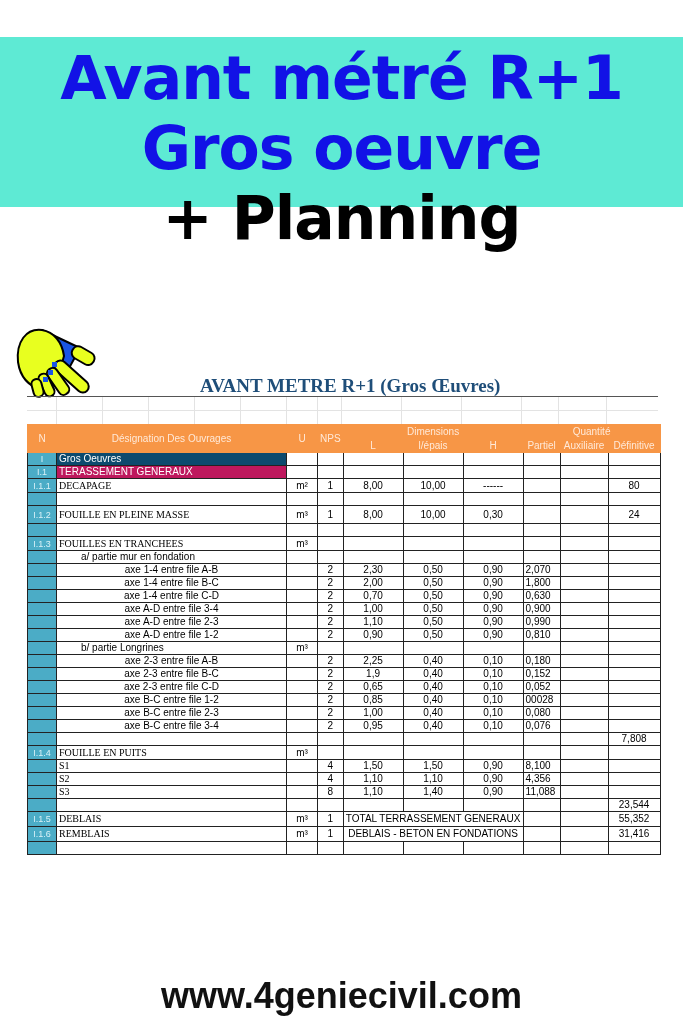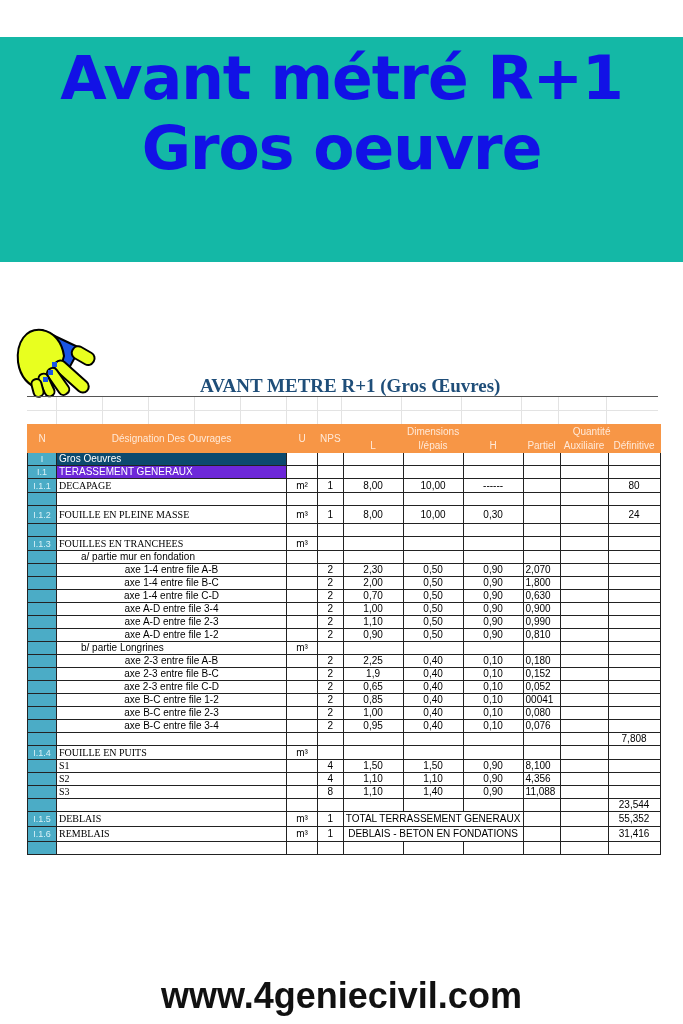--- a/index.html
+++ b/index.html
@@ -1,45 +1,46 @@
 <!DOCTYPE html>
 <html><head>
 <meta charset="utf-8">
 <style>
   html, body { margin:0; padding:0; }
   body { width:683px; height:1024px; background:#ffffff; position:relative; overflow:hidden; font-family:"Liberation Sans", sans-serif; }
-  .banner { position:absolute; left:0; top:37px; width:683px; height:225px; background:#14b8a6; text-align:center; }
+  .banner { position:absolute; left:0; top:37px; width:683px; height:170px; background:#5eead4; text-align:center; }
   .banner .line { font-family:"DejaVu Sans", sans-serif; font-weight:bold; font-size:60px; line-height:70px; letter-spacing:-1px; }
   .banner .l1 { color:#1212e6; margin-top:6px; }
   .banner .l2 { color:#1212e6; }
   .banner .l3 { color:#000000; }
   .hand { position:absolute; left:12px; top:322px; width:105px; height:78px; }
   .sheet-title { position:absolute; left:200px; top:375px; font-family:"Liberation Serif", serif; font-weight:bold; font-size:19px; color:#1f4e79; }
   .topline { position:absolute; left:27px; top:396px; width:631px; height:1px; background:#555; }
   .gridline-h { position:absolute; left:27px; width:631px; height:1px; background:#e3e3e3; }
   .gridline-v { position:absolute; top:397px; height:27px; width:1px; background:#e3e3e3; }
   table.metre { position:absolute; left:27px; top:424px; border-collapse:collapse; table-layout:fixed; font-size:10px; font-family:"Liberation Sans", sans-serif; }
   table.metre td, table.metre th { border:1px solid #222; padding:0 2px; white-space:nowrap; overflow:hidden; height:12px; line-height:12px; }
   table.metre th { background:#f79646; color:#ffe9d8; font-weight:normal; font-size:10px; border-color:#f79646; }
   table.metre th.sub { border-top:1px solid #b8612a; }
   .c-n { background:#4bacc6; color:#d8f1f7; text-align:center; font-size:9px; }
   .c-center { text-align:center; }
   .serif { font-family:"Liberation Serif", serif; }
   .row-purple td.des { background:#0c4a6e; color:#ffffff; }
-  .row-red td.des { background:#6d28d9; color:#ffffff; }
+  .row-red td.des { background:#be185d; color:#ffffff; }
   .ind1 { padding-left:24px !important; }
   .ind2 { text-align:center; }
   .footer { position:absolute; left:0; top:975px; width:683px; text-align:center; font-family:"Liberation Sans", sans-serif; font-weight:bold; font-size:36px; color:#111; }
 </style>
 </head>
 <body>
 
 <div class="banner">
   <div class="line l1">Avant métré R+1</div>
   <div class="line l2">Gros oeuvre</div>
+  <div class="line l3">+ Planning</div>
 </div>
 
 <svg class="hand" viewBox="0 0 105 78">
   <g stroke="#000" stroke-width="2" stroke-linejoin="round">
     <path d="M30 8 L68 26 L56 48 L20 28 Z" fill="#1a55e6"></path>
     <path d="M6 40 C4 20 14 6 30 8 C42 10 50 20 52 34 L44 62 L30 68 C16 64 8 54 6 40 Z" fill="#e8ff1f"></path>
     <rect x="64" y="22" width="24" height="13" rx="6" transform="rotate(30 64 22)" fill="#e8ff1f"></rect>
     <rect x="48" y="36" width="42" height="12" rx="6" transform="rotate(42 48 36)" fill="#e8ff1f"></rect>
     <rect x="42" y="44" width="30" height="11" rx="5" transform="rotate(55 42 44)" fill="#e8ff1f"></rect>
     <rect x="34" y="50" width="24" height="10" rx="5" transform="rotate(65 34 50)" fill="#e8ff1f"></rect>
@@ -319,21 +320,21 @@
         <td class="c-center"></td>
       </tr>
       <tr style="height: 12px;">
         <td class="c-n"></td>
         <td class="des ind2">axe B-C entre file 1-2</td>
         <td class="c-center"></td>
         <td class="c-center">2</td>
         <td class="c-center">0,85</td>
         <td class="c-center">0,40</td>
         <td class="c-center">0,10</td>
-        <td>00041</td>
+        <td>00028</td>
         <td></td>
         <td class="c-center"></td>
       </tr>
       <tr style="height: 12px;">
         <td class="c-n"></td>
         <td class="des ind2">axe B-C entre file 2-3</td>
         <td class="c-center"></td>
         <td class="c-center">2</td>
         <td class="c-center">1,00</td>
         <td class="c-center">0,40</td>

